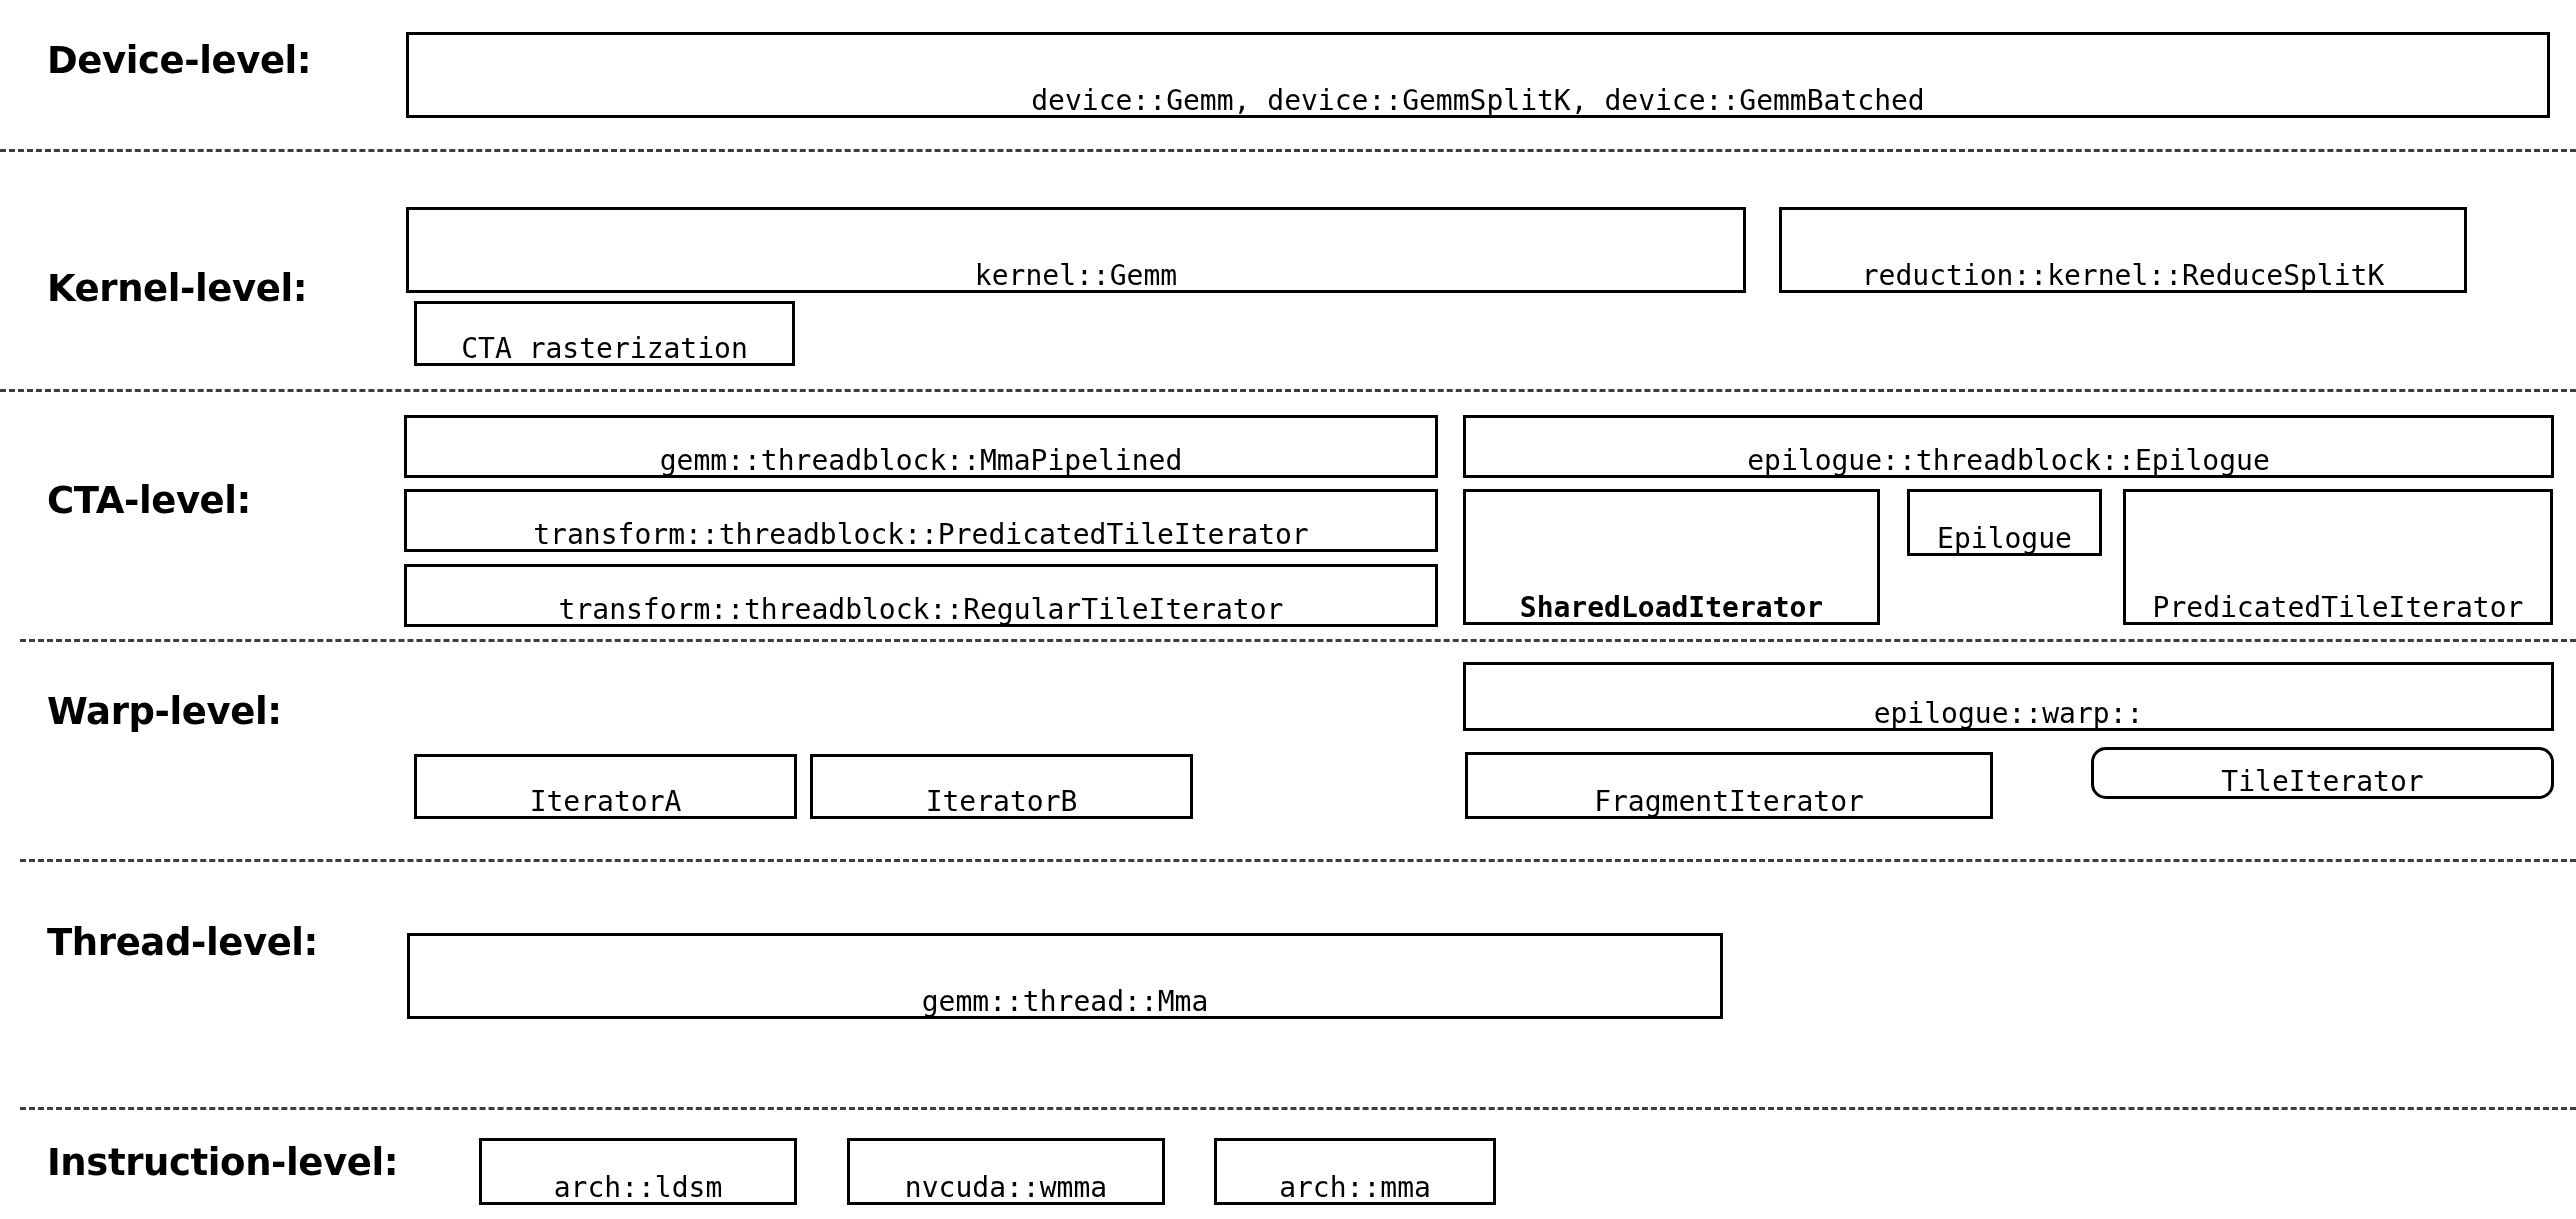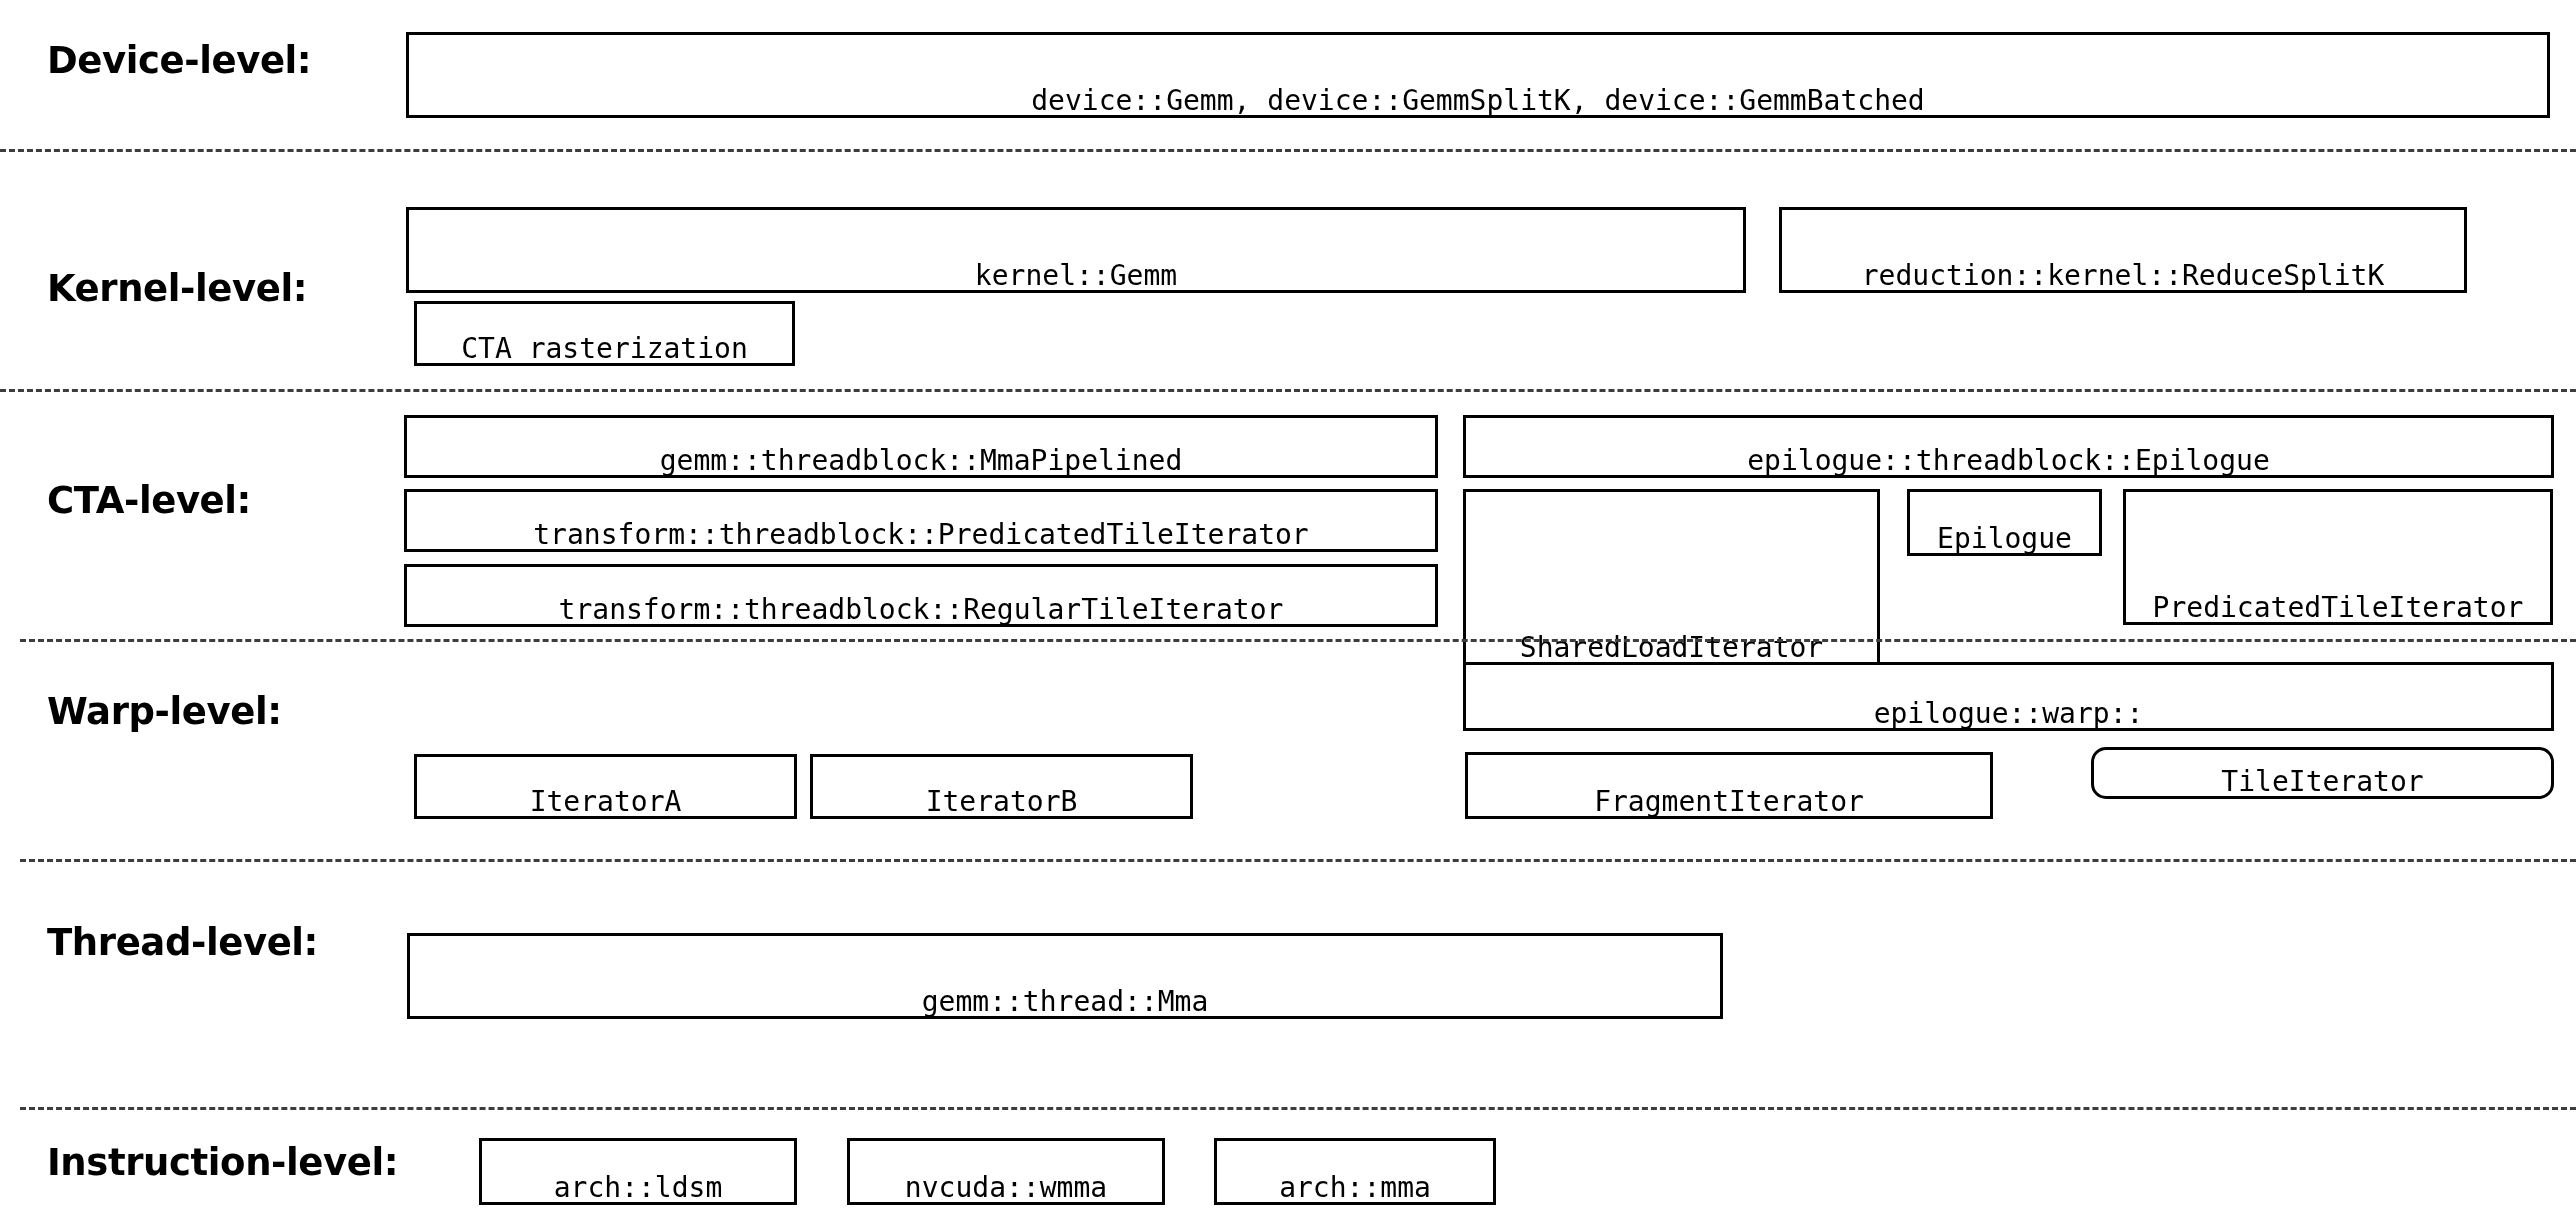--- a/index.html
+++ b/index.html
@@ -96,21 +96,21 @@
   </div>
 
   <div class="box" style="left:404px; top:564px; width:1034px; height:63px;">
     <span class="box-text">transform::threadblock::RegularTileIterator</span>
   </div>
 
   <div class="box" style="left:404px; top:489px; width:1034px; height:63px;">
     <span class="box-text">transform::threadblock::PredicatedTileIterator</span>
   </div>
 
-  <div class="box" style="left:1463px; top:489px; width:417px; height:176px;">
+  <div class="box" style="left:1463px; top:489px; width:417px; height:136px;font-weight:bold;">
     <span class="box-text">SharedLoadIterator</span>
   </div>
 
   <div class="box" style="left:1907px; top:489px; width:195px; height:67px;">
     <span class="box-text">Epilogue</span>
   </div>
 
   <div class="box" style="left:2123px; top:489px; width:430px; height:136px;">
     <span class="box-text tight">PredicatedTileIterator</span>
   </div>

